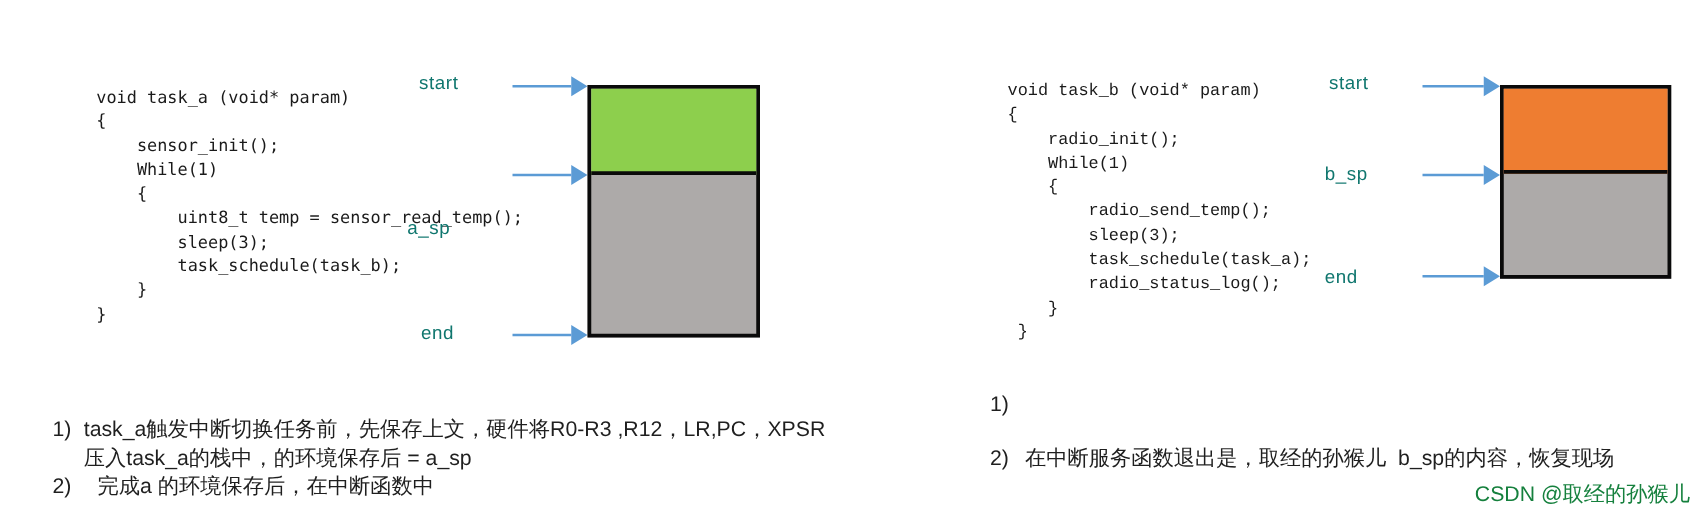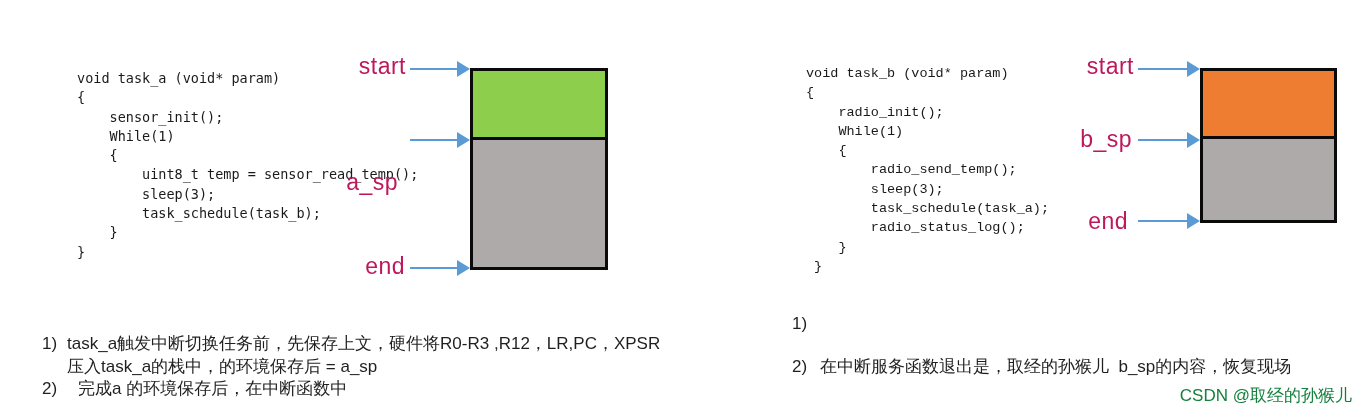--- a/index.html
+++ b/index.html
@@ -37,25 +37,25 @@
     width: 100%;
     box-sizing: content-box;
     border-bottom: 3px solid #0a0a0a;
   }
   #stack-a .used { height: 66px; }
   #stack-b .used { height: 65px; }
 
   
   .ptr-label {
     position: absolute;
-    font-size: 23px;
+    font-size: 15px;
     line-height: 23px;
     letter-spacing: 0.5px;
-    color: #be185d;
-    text-align: right;
+    color: #0f766e;
+    text-align: center;
     width: 110px;
   }
   
   .arrow {
     position: absolute;
     display: flex;
     align-items: center;
     height: 16px;
   }
   .arrow-line { flex: 1; height: 2px; background: #5b9bd5; }

